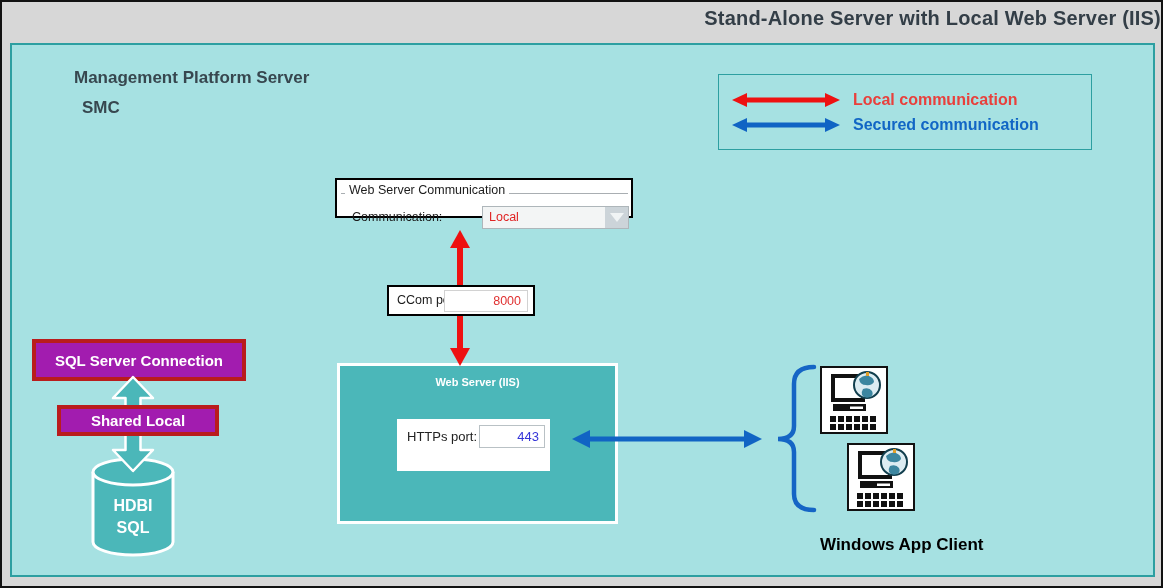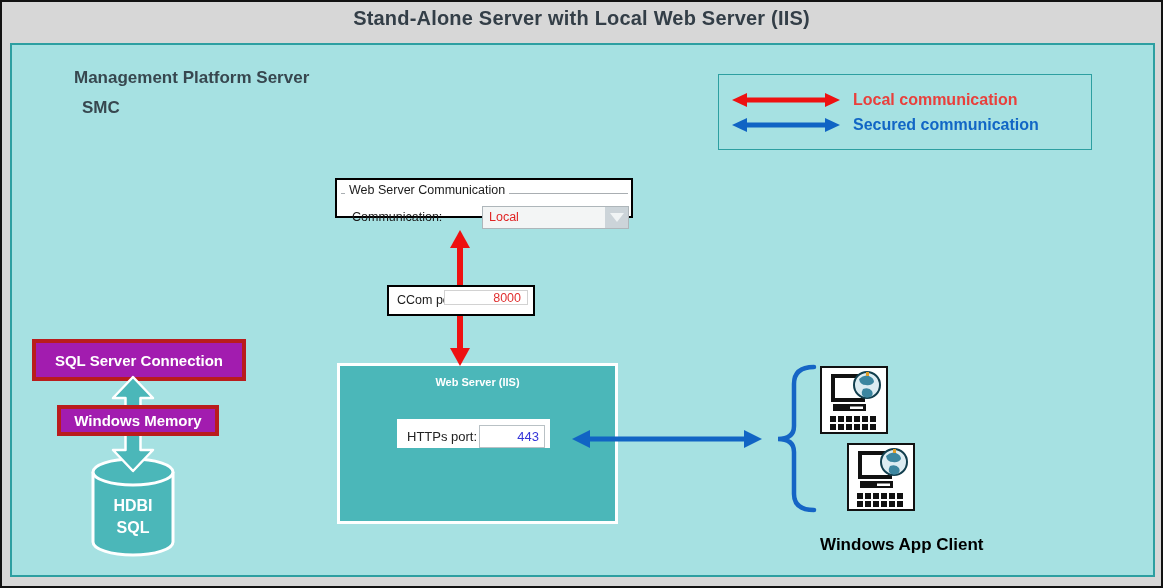--- a/index.html
+++ b/index.html
@@ -1,19 +1,19 @@
 <!DOCTYPE html>
 <html><head>
 <meta charset="utf-8">
 <style>
   html,body{margin:0;padding:0;background:#e9e9e9;font-family:"Liberation Sans",sans-serif;}
   .stage{position:relative;width:1163px;height:588px;background:#d7d7d7;border:2px solid #121212;box-sizing:border-box;overflow:hidden;}
   .abs{position:absolute;}
 
-  .page-title{left:0;top:5px;width:100%;text-align:center;font-size:20px;font-weight:bold;color:#333e47;letter-spacing:.2px;}
+  .page-title{left:0;top:5px;width:100%;text-align:right;font-size:20px;font-weight:bold;color:#333e47;letter-spacing:.2px;}
 
   .main-panel{left:8px;top:41px;width:1145px;height:534px;background:#a6e1e2;border:2px solid #2d9fa1;box-sizing:border-box;}
 
   .platform-line1{left:72px;top:66px;font-size:17px;font-weight:bold;color:#37474f;}
   .platform-line2{left:80px;top:96px;font-size:17px;font-weight:bold;color:#37474f;}
 
   .legend{left:716px;top:72px;width:374px;height:76px;border:1.5px solid #2d9fa1;box-sizing:border-box;}
   .legend-row{position:absolute;left:12px;display:flex;align-items:center;gap:12px;height:20px;}
   .legend-row.r1{top:15px;}
   .legend-row.r2{top:40px;}
@@ -26,25 +26,25 @@
   .wsc-title{position:absolute;left:8px;top:3px;background:#fff;padding:0 4px;font-size:12.5px;color:#1b1b1b;}
   .wsc-comm-label{position:absolute;left:15px;top:30px;font-size:12.5px;color:#1b1b1b;}
   .dropdown{position:absolute;left:145px;top:26px;width:147px;height:23px;background:#f3f5f5;border:1px solid #aeb6ba;box-sizing:border-box;}
   .dropdown-value{position:absolute;left:6px;top:0;line-height:21px;font-size:12.5px;color:#e02424;}
   .dropdown-btn{position:absolute;right:0;top:0;width:23px;height:100%;background:#ccd4d9;display:flex;align-items:center;justify-content:center;}
   .dd-tri{width:0;height:0;border-left:7px solid transparent;border-right:7px solid transparent;border-top:9px solid #f0f4f5;}
 
   .ccom-box{left:385px;top:283px;width:148px;height:31px;background:#fff;border:2px solid #000;box-sizing:border-box;}
   .ccom-label{position:absolute;left:8px;top:0;line-height:27px;font-size:12.5px;color:#1b1b1b;}
   .port-input{position:absolute;background:#fff;text-align:right;font-family:"Liberation Sans",sans-serif;box-sizing:border-box;}
-  .ccom-input{right:5px;top:3px;width:84px;height:15px;border:1px solid #d2d2d2;color:#e03030;font-size:12.5px;padding-right:6px;}
+  .ccom-input{right:5px;top:3px;width:84px;height:22px;border:1px solid #d2d2d2;color:#e03030;font-size:12.5px;padding-right:6px;}
 
   .iis-panel{left:335px;top:361px;width:281px;height:161px;background:#4bb7b9;border:3px solid #ffffff;box-sizing:border-box;}
   .iis-title{position:absolute;left:0;top:10px;width:100%;text-align:center;font-size:11px;font-weight:bold;color:#fff;}
-  .https-box{position:absolute;left:57px;top:53px;width:153px;height:29px;background:#fff;}
+  .https-box{position:absolute;left:57px;top:53px;width:153px;height:52px;background:#fff;}
   .https-label{position:absolute;left:10px;top:0;line-height:36px;font-size:13px;color:#222;}
   .https-input{right:5px;top:6px;width:66px;height:23px;border:1px solid #b9c1c5;color:#3535d8;font-size:13px;padding-right:5px;}
 
   .teal-box{background:#a21caf;border:4px solid #b91c1c;box-sizing:border-box;display:flex;align-items:center;justify-content:center;color:#fff;font-weight:bold;}
   .sql-conn{left:30px;top:337px;width:214px;height:42px;font-size:15px;}
   .shared-mem{left:55px;top:403px;width:162px;height:31px;font-size:15px;}
   .db-text{width:82px;text-align:center;color:#fff;font-weight:bold;font-size:16px;}
   .db-line1{left:90px;top:495px;}
   .db-line2{left:90px;top:517px;}
 
@@ -184,16 +184,16 @@
 
     <path d="M 131 375 L 111 396 L 123.5 396 L 123.5 448 L 111 448 L 131 469 L 151 448 L 138.5 448 L 138.5 396 L 151 396 Z" fill="#4bb7b9" stroke="#ffffff" stroke-width="2.5" stroke-linejoin="round"></path>
   </svg>
 
   <div class="abs ccom-box">
     <div class="ccom-label">CCom port:</div>
     <input class="port-input ccom-input" value="8000" style="">
   </div>
 
   <div class="abs teal-box shared-mem">
-    <span>Windows Memory</span>
+    <span>Shared Local</span>
   </div>
 
 </div>
 
 </body></html>

